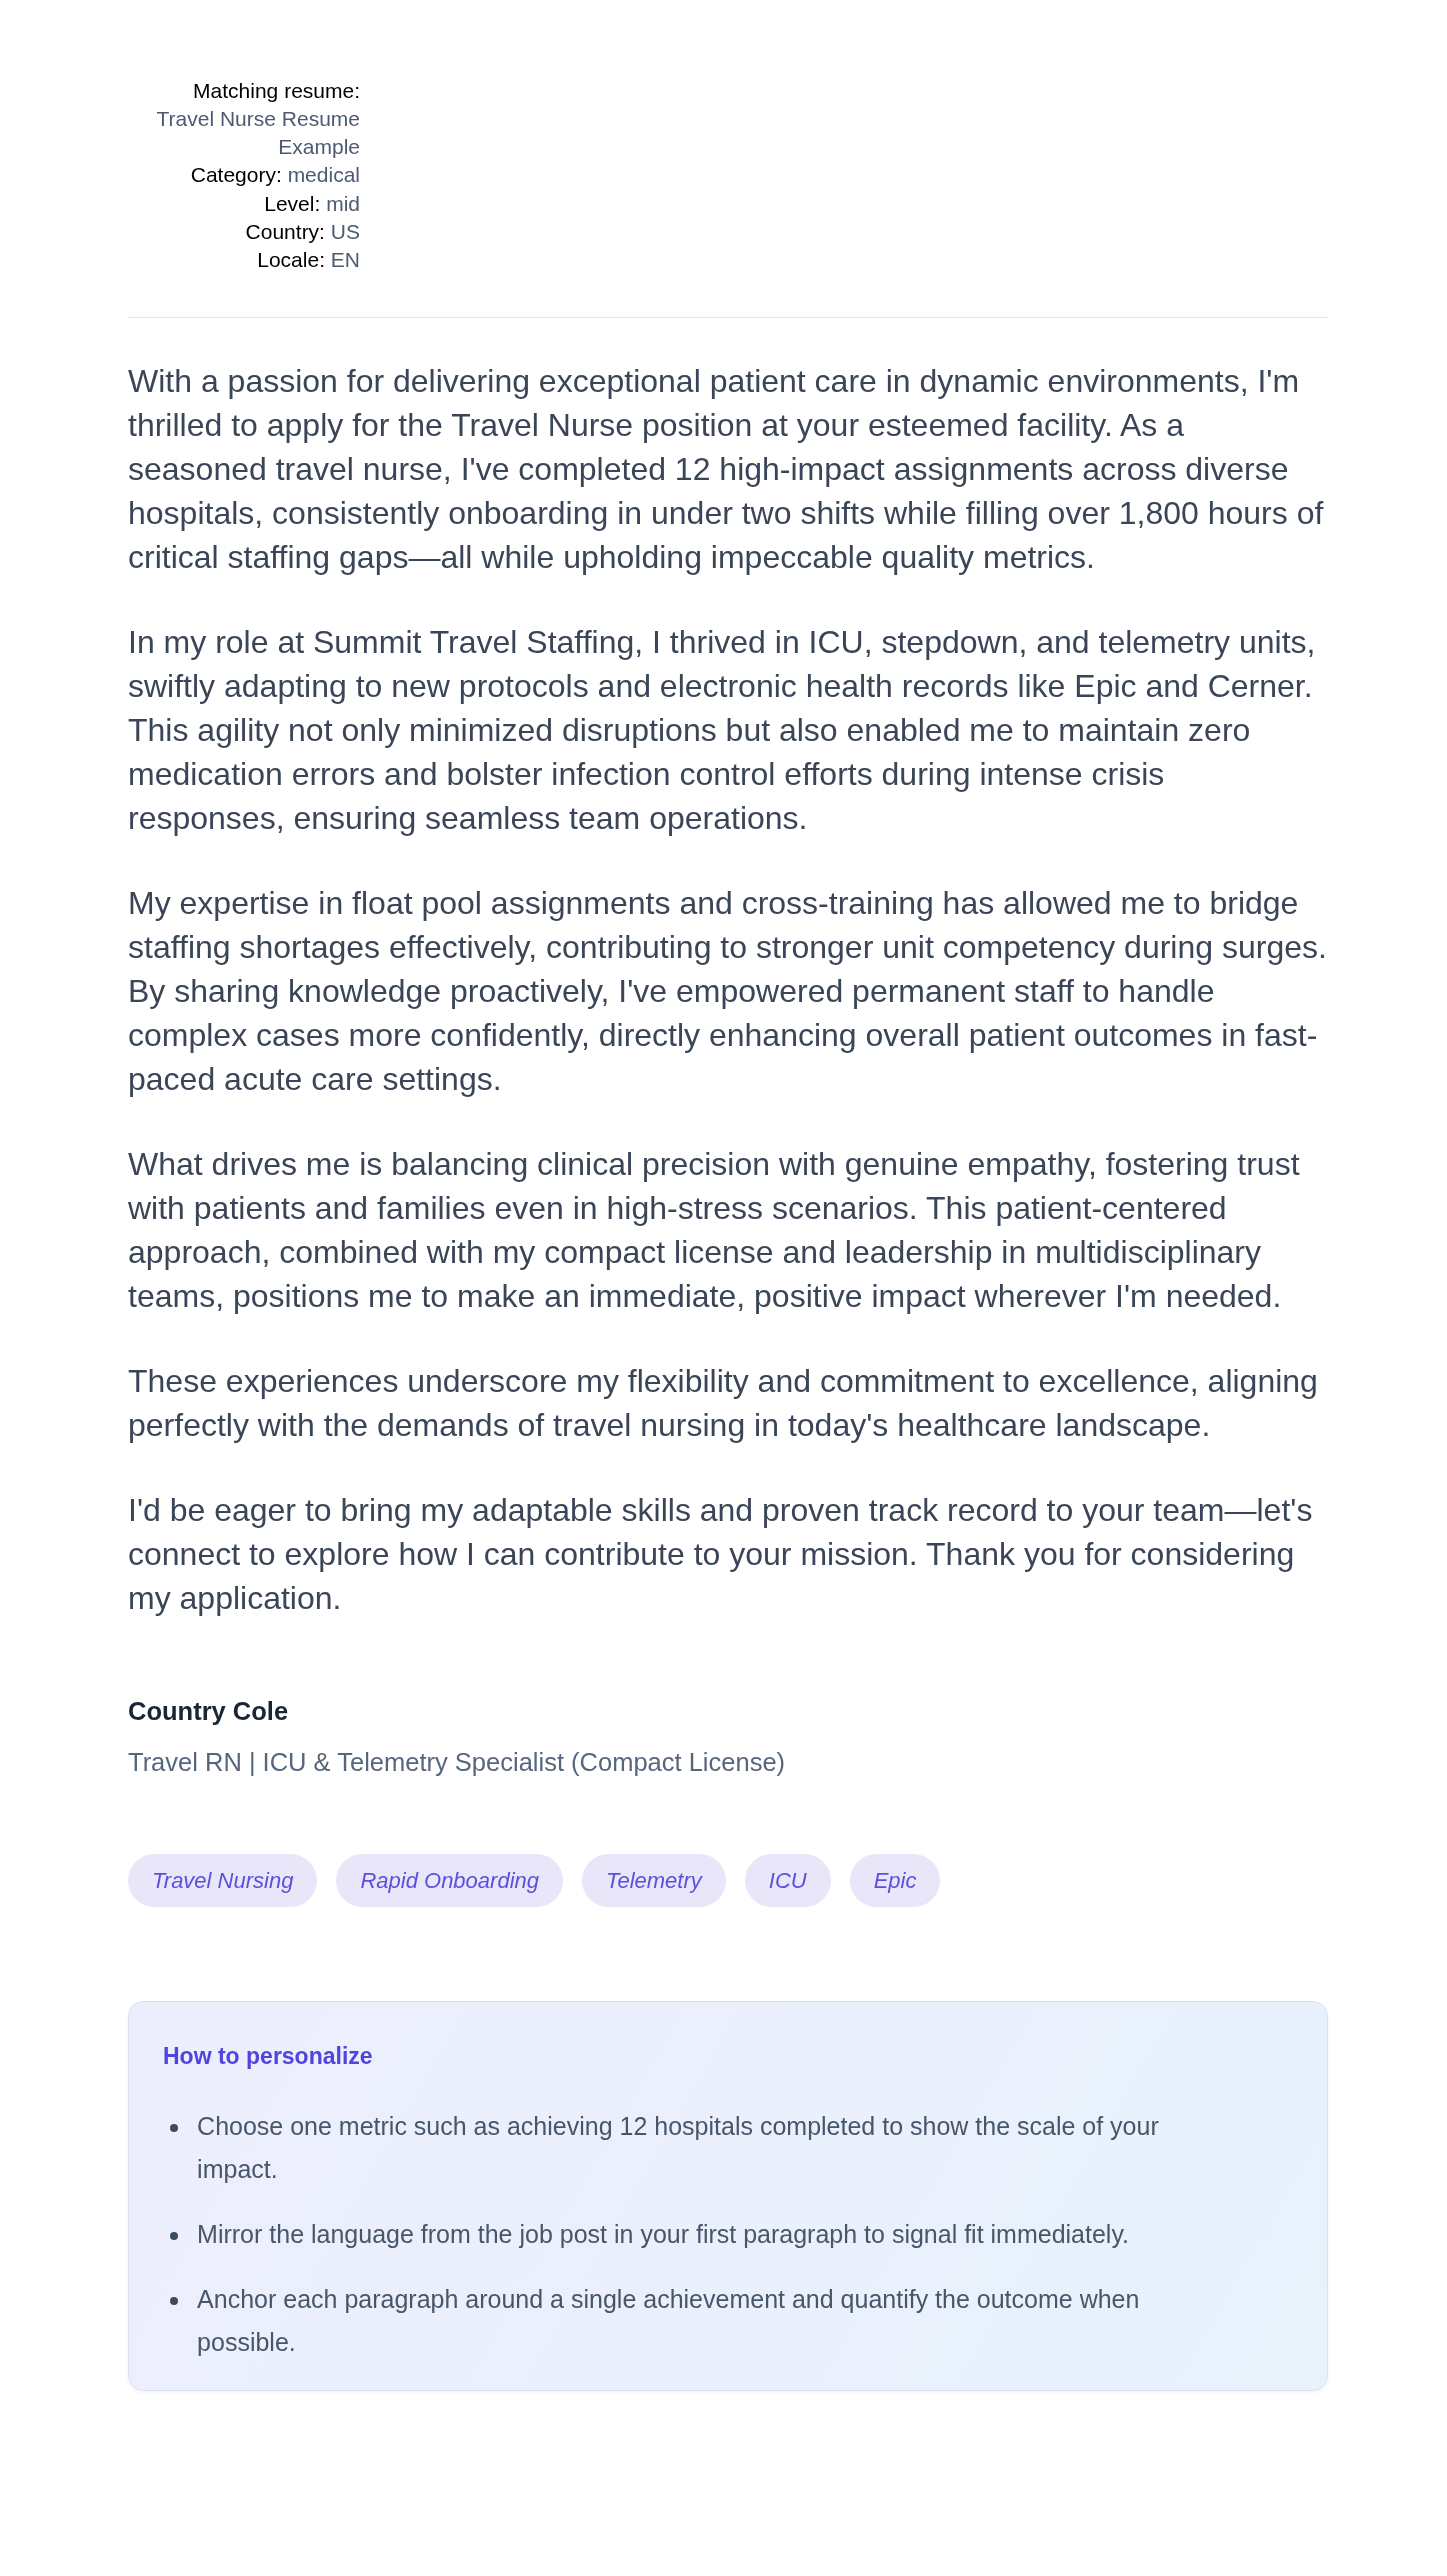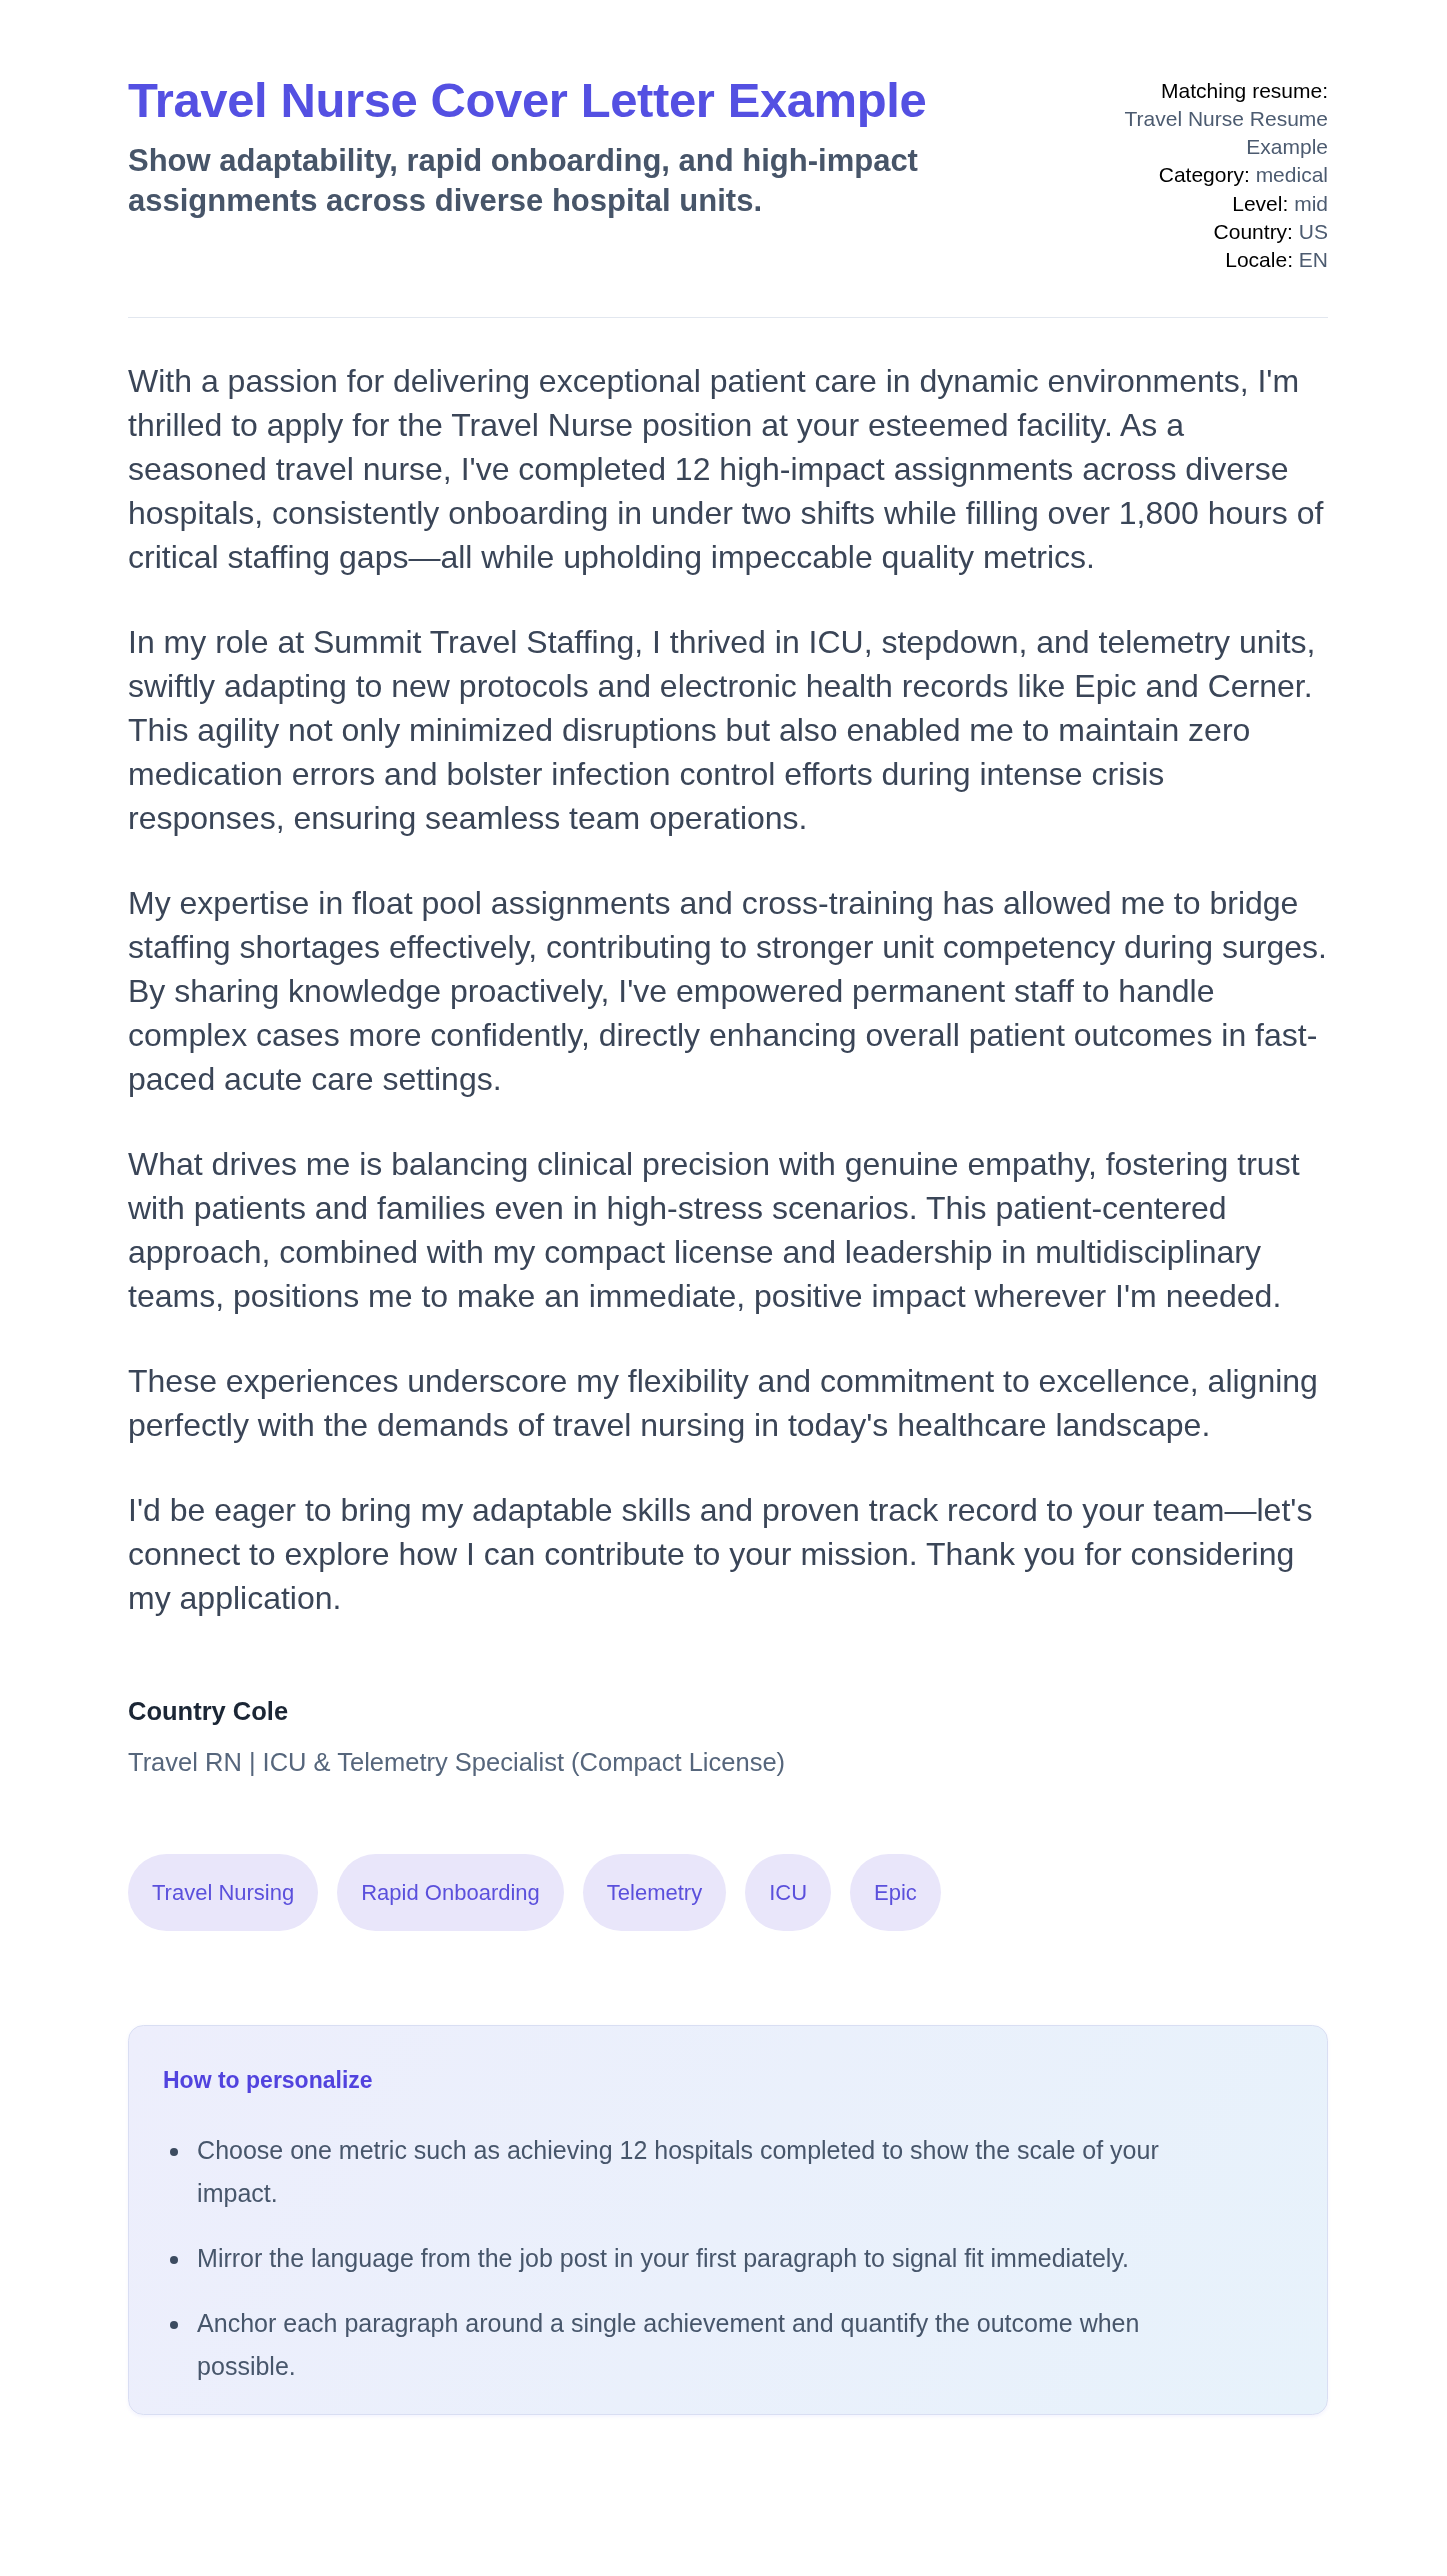--- a/index.html
+++ b/index.html
@@ -94,23 +94,24 @@
     display: flex;
     flex-wrap: wrap;
     gap: 19px;
     align-items: center;
   }
   .pill {
     background: #E9E6FA;
     color: #5B50DC;
     font-size: 22px;
     line-height: 27px;
-    padding: 25px 24px;
+    padding: 13px 24px;
     border-radius: 850px;
     white-space: nowrap;
+    font-style: italic;
   }
 
   
   .tips-box {
     margin-top: 94px;
     border: 0.9px solid #D9DEF3;
     border-radius: 15.3px;
     background: linear-gradient(120deg, #EDEEFC 0%, #E7F2FB 100%);
     box-shadow: 0 1.7px 3.4px rgba(99, 102, 241, 0.07);
     padding: 37px 34px 25.5px 34px;
@@ -137,24 +138,20 @@
   }
   .tips-list li::marker { color: #3C4B60; }
   .tips-list li:last-child { margin-bottom: 0; }
 </style>
 </head>
 <body>
 
 <div class="container">
 
   <div class="header">
-    <div class="header-left">
-      <h1 class="page-title">Travel Nurse Cover Letter Example</h1>
-      <div class="page-subtitle">Show adaptability, rapid onboarding, and high-impact assignments across diverse hospital units.</div>
-    </div>
     <div class="meta">
       <div class="meta-row">
         <strong class="block-label">Matching resume:</strong>
         <span>Travel Nurse Resume Example</span>
       </div>
       <div class="meta-row">
         <strong>Category:</strong>
         <span>medical</span>
       </div>
       <div class="meta-row">

